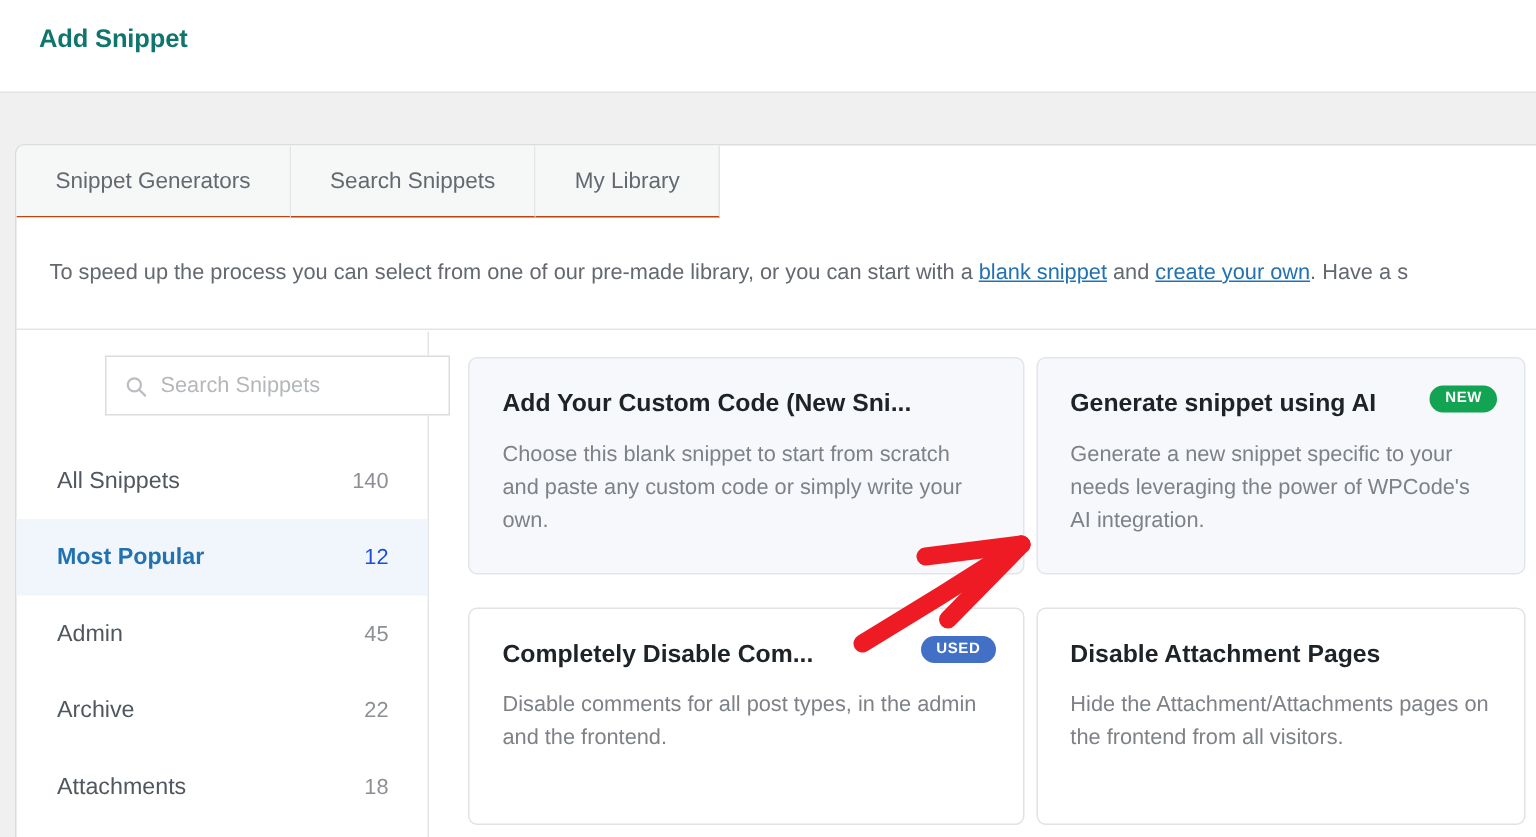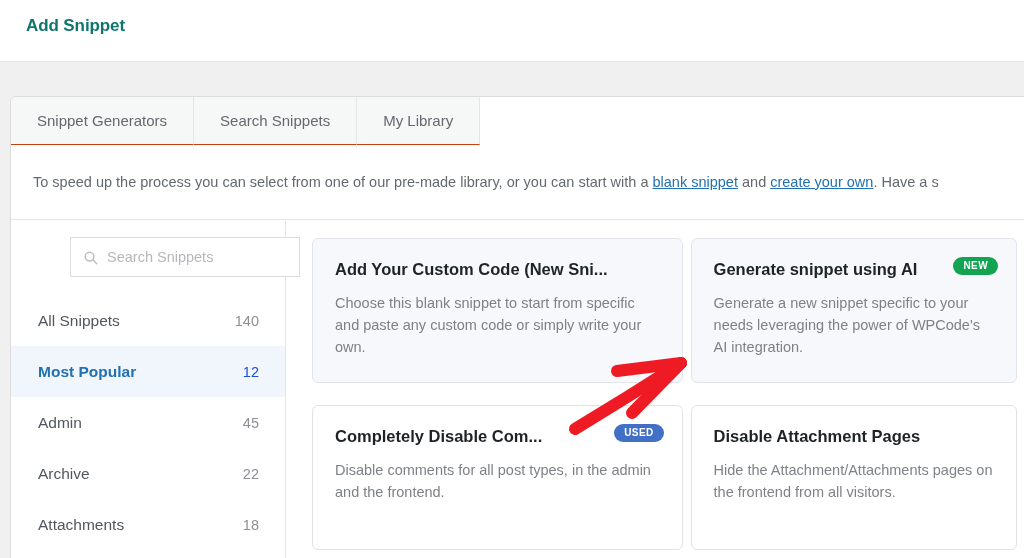--- a/index.html
+++ b/index.html
@@ -288,21 +288,21 @@
             <span class="nav-count">18</span>
           </li>
         </ul>
       </div>
 
       <div class="content">
         <div class="grid">
 
           <div class="card tinted">
             <div class="card-title">Add Your Custom Code (New Sni...</div>
-            <div class="card-desc">Choose this blank snippet to start from specific and paste any custom code or simply write your own.</div>
+            <div class="card-desc">Choose this blank snippet to start from scratch and paste any custom code or simply write your own.</div>
           </div>
 
           <div class="card tinted">
             <span class="badge new">NEW</span>
             <div class="card-title">Generate snippet using AI</div>
             <div class="card-desc">Generate a new snippet specific to your needs leveraging the power of WPCode's AI integration.</div>
           </div>
 
           <div class="card">
             <span class="badge used">USED</span>

